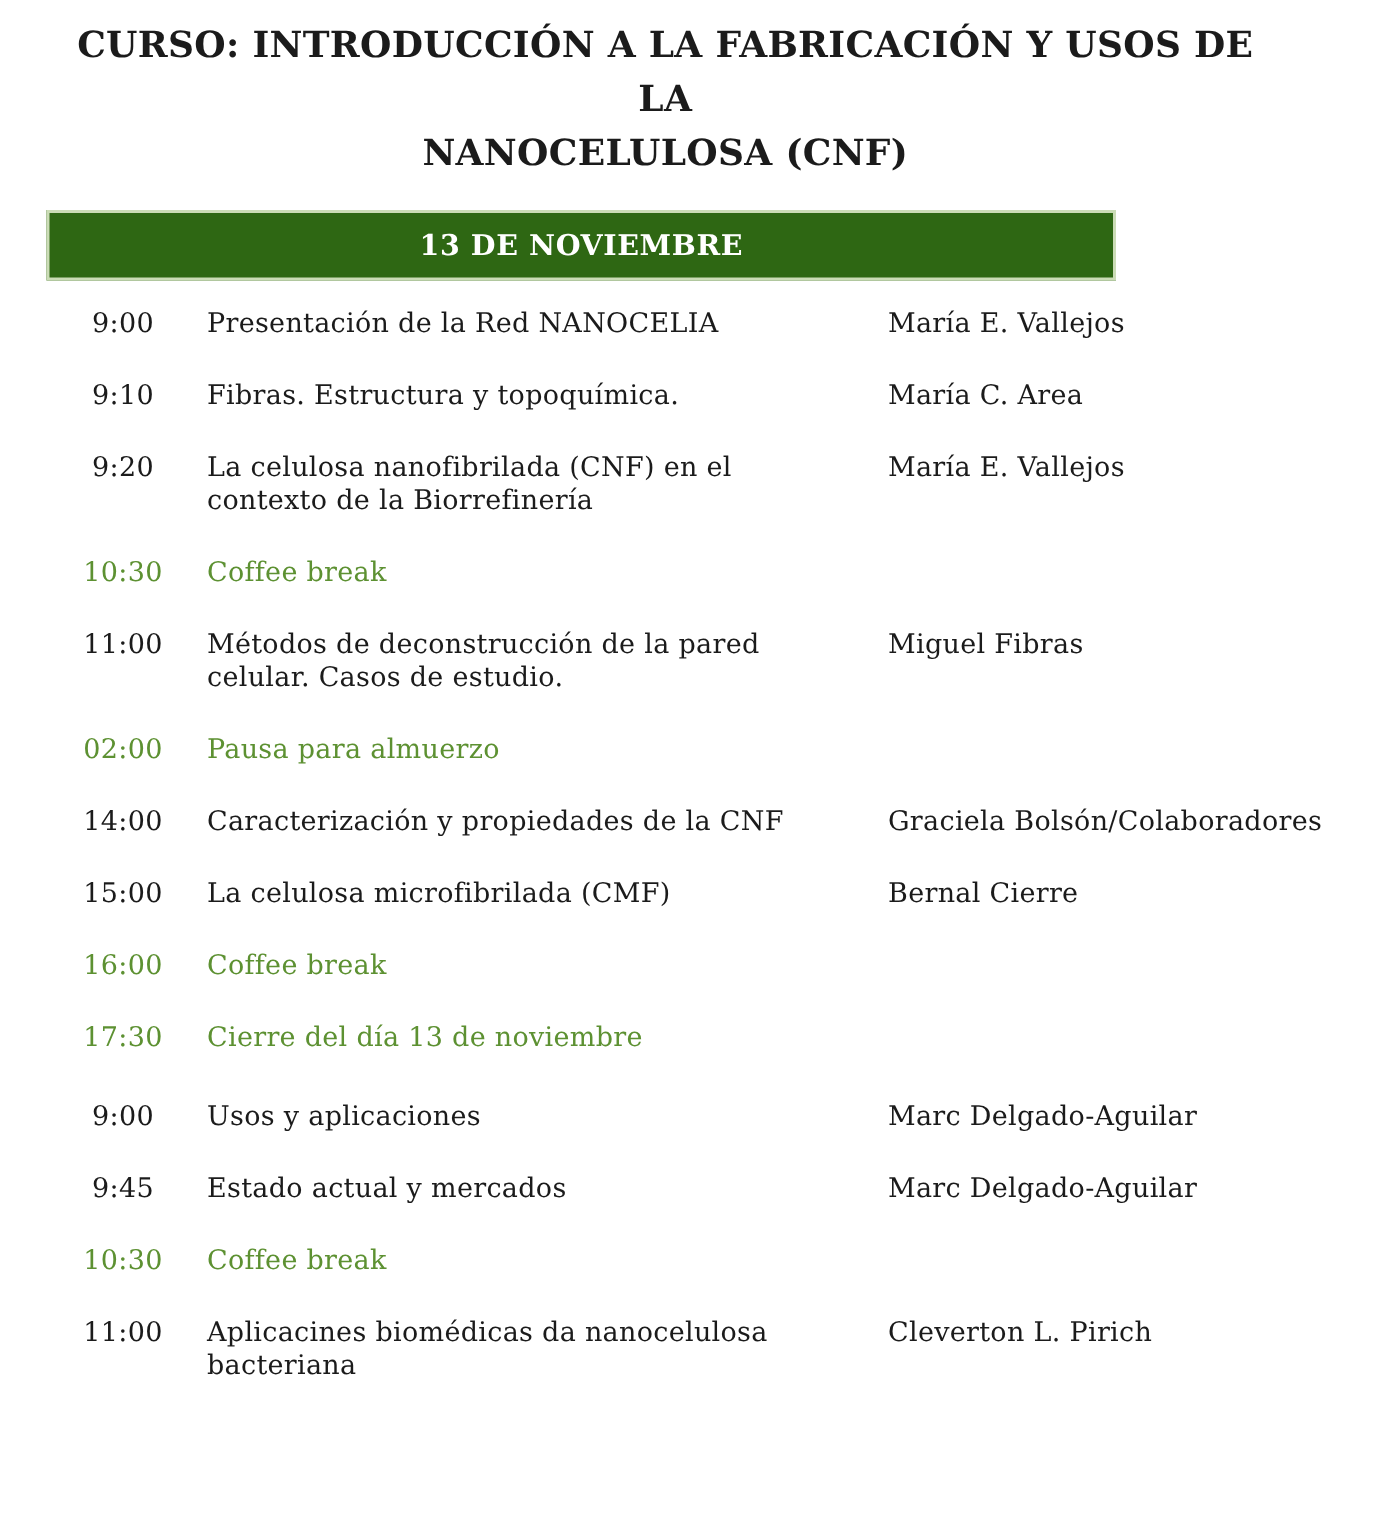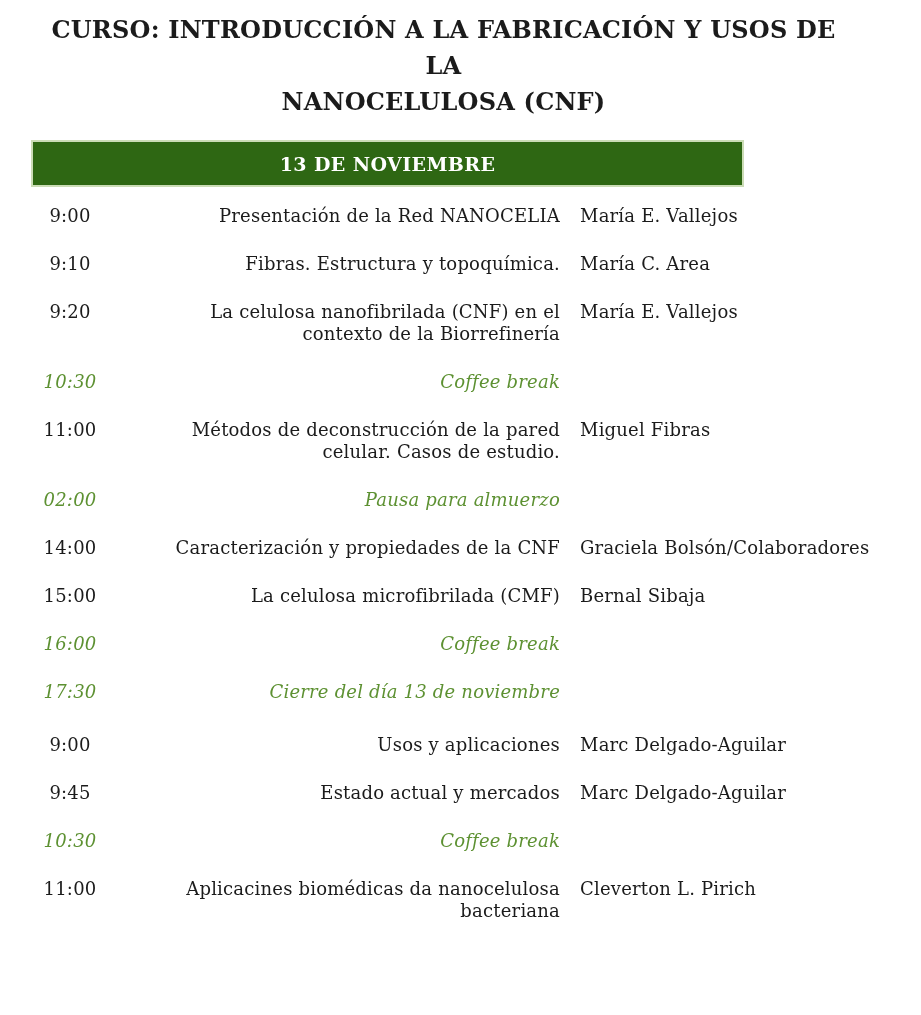--- a/index.html
+++ b/index.html
@@ -28,27 +28,27 @@
     display:flex;align-items:center;justify-content:center;
   }
   .day-bar-label{
     color:#ffffff;font-weight:bold;font-size:19px;letter-spacing:0.4px;
   }
   .first-bar{margin-top:20px;}
   .second-bar{margin-top:15px;}
   .rows{margin-top:5px;}
   .row{
     display:flex;align-items:flex-start;
-    padding:13px 0;font-size:18px;line-height:22px;letter-spacing:0.2px;
+    padding:13px 12px;font-size:18px;line-height:22px;letter-spacing:0.2px;
   }
   .time{width:72px;margin-left:34px;text-align:center;flex-shrink:0;}
-  .topic{width:434px;margin-left:20px;white-space:pre-line;flex-shrink:0;text-align:right;}
+  .topic{width:434px;margin-left:20px;white-space:pre-line;flex-shrink:0;}
   .speaker{margin-left:20px;flex:1;}
   .row.break .time,.row.break .topic{
-    color:var(--break-color);font-style:italic;
+    color:var(--break-color);
   }
 </style>
 </head>
 <body>
 
 <div class="page">
   <div class="title">
     <div>CURSO: INTRODUCCIÓN A LA FABRICACIÓN Y USOS DE LA</div>
     <div>NANOCELULOSA (CNF)</div>
   </div>
@@ -90,21 +90,21 @@
           <div class="speaker"></div>
         </div>
         <div class="row">
           <div class="time">14:00</div>
           <div class="topic">Caracterización y propiedades de la CNF</div>
           <div class="speaker">Graciela Bolsón/Colaboradores</div>
         </div>
         <div class="row">
           <div class="time">15:00</div>
           <div class="topic">La celulosa microfibrilada (CMF)</div>
-          <div class="speaker">Bernal Sibaja</div>
+          <div class="speaker">Bernal Cierre</div>
         </div>
         <div class="row break">
           <div class="time">16:00</div>
           <div class="topic">Coffee break</div>
           <div class="speaker"></div>
         </div>
         <div class="row break">
           <div class="time">17:30</div>
           <div class="topic">Cierre del día 13 de noviembre</div>
           <div class="speaker"></div>

